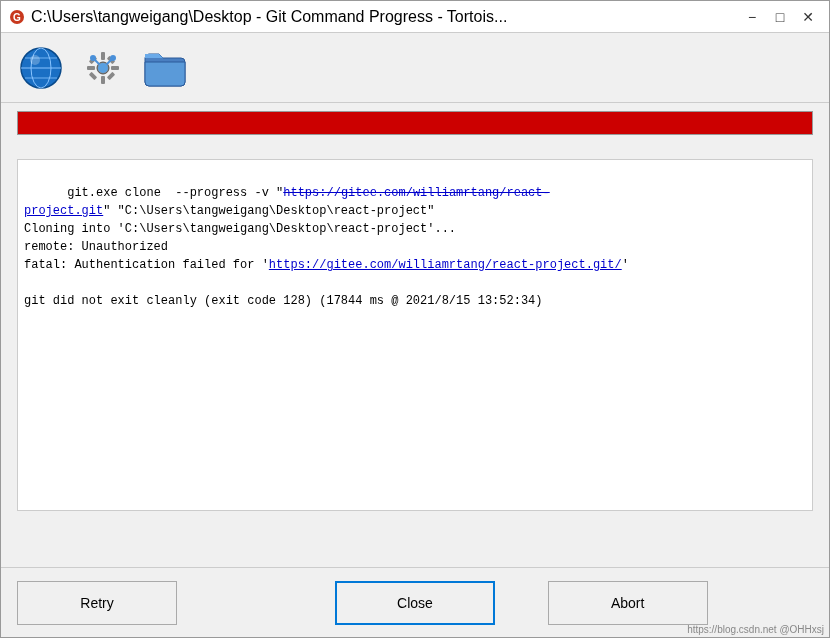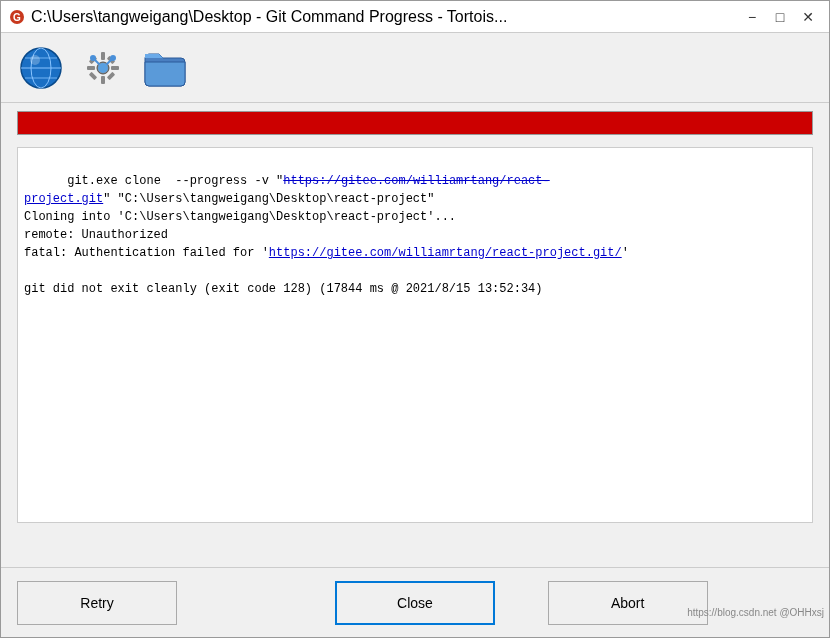--- a/index.html
+++ b/index.html
@@ -119,21 +119,21 @@
     .progress-bar-fill {
       height: 100%;
       background: #cc0000;
       width: 100%;
     }
 
     .output-section {
       flex: 1;
       background: #fff;
       border: 1px solid #ccc;
-      margin: 4px 16px;
+      margin: 16px 16px;
       overflow-y: scroll;
       font-family: Consolas, 'Courier New', monospace;
       font-size: 12px;
       padding: 6px;
       line-height: 1.5;
     }
 
     .output-section::-webkit-scrollbar {
       width: 14px;
     }
@@ -184,21 +184,21 @@
       align-items: center;
       justify-content: center;
     }
 
     .footer-btn.active {
       border: 2px solid #0078d7;
     }
 
     .watermark {
       position: absolute;
-      bottom: 20px;
+      bottom: 3px;
       right: 6px;
       font-size: 10px;
       color: #888;
     }
 
     .output-block {
       white-space: pre-wrap;
       word-break: break-all;
     }
   </style>

